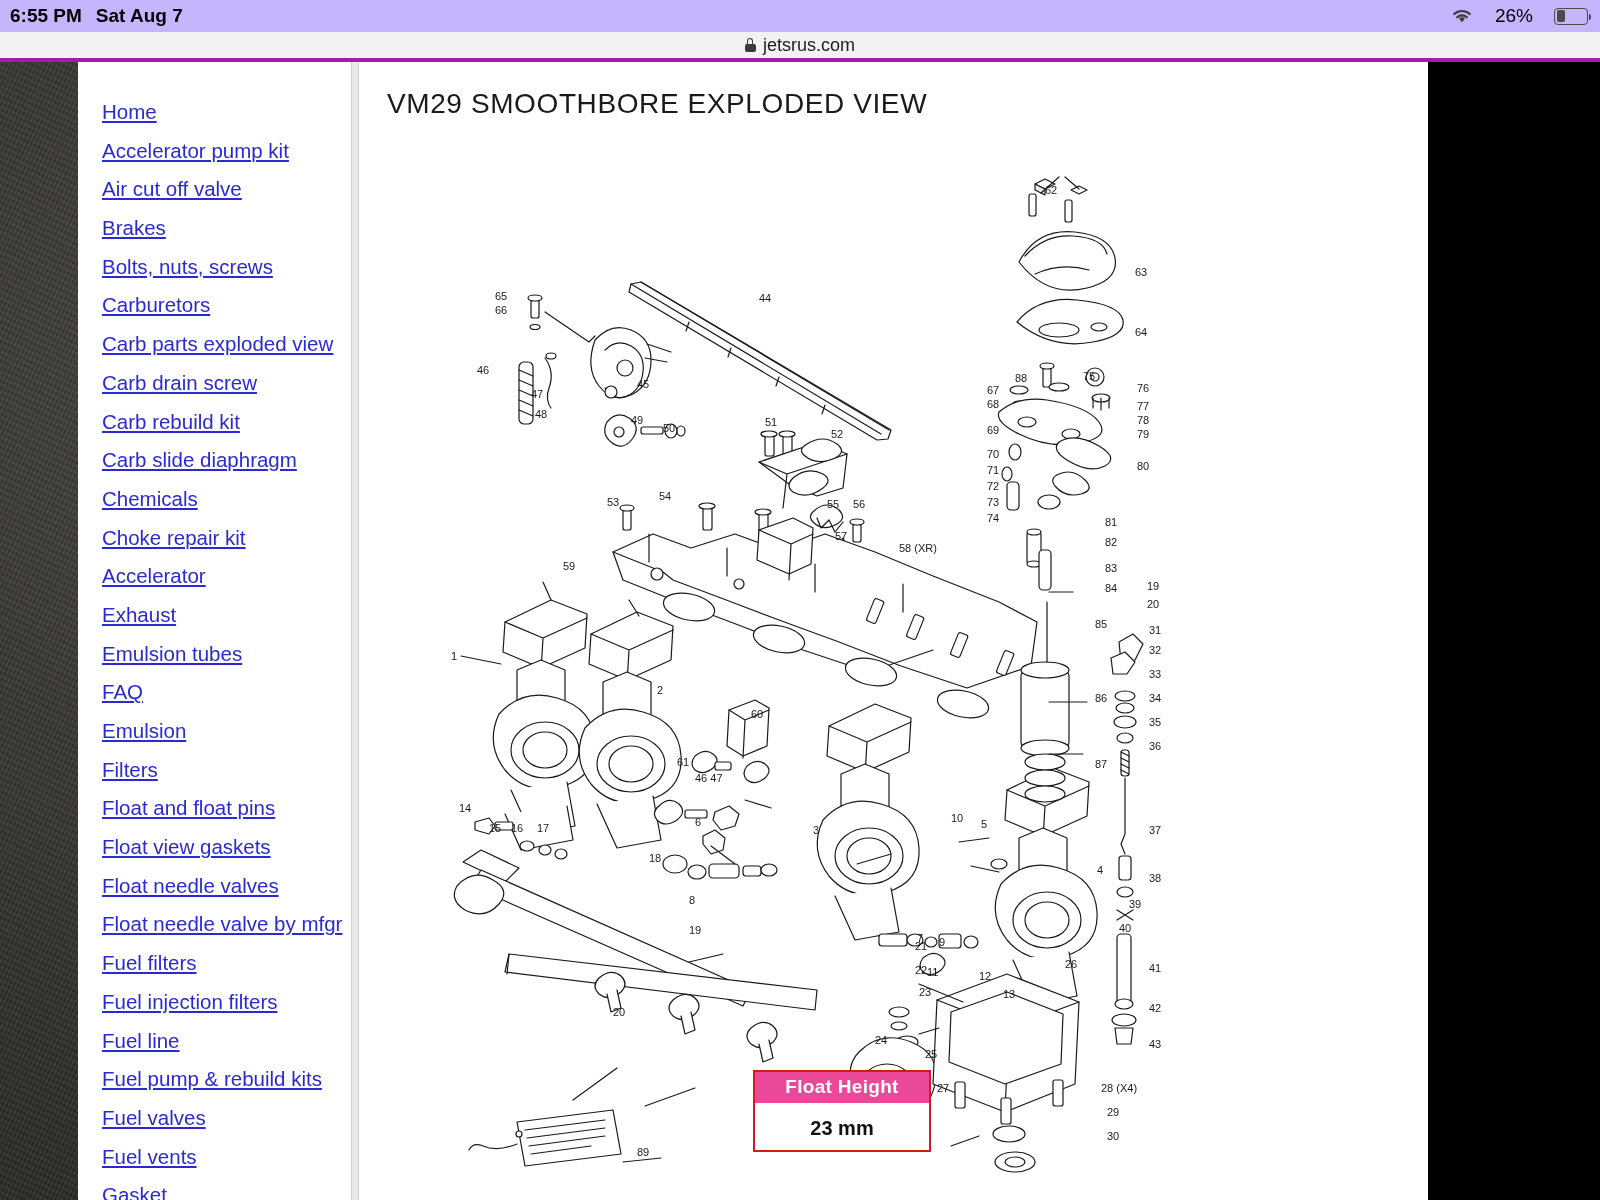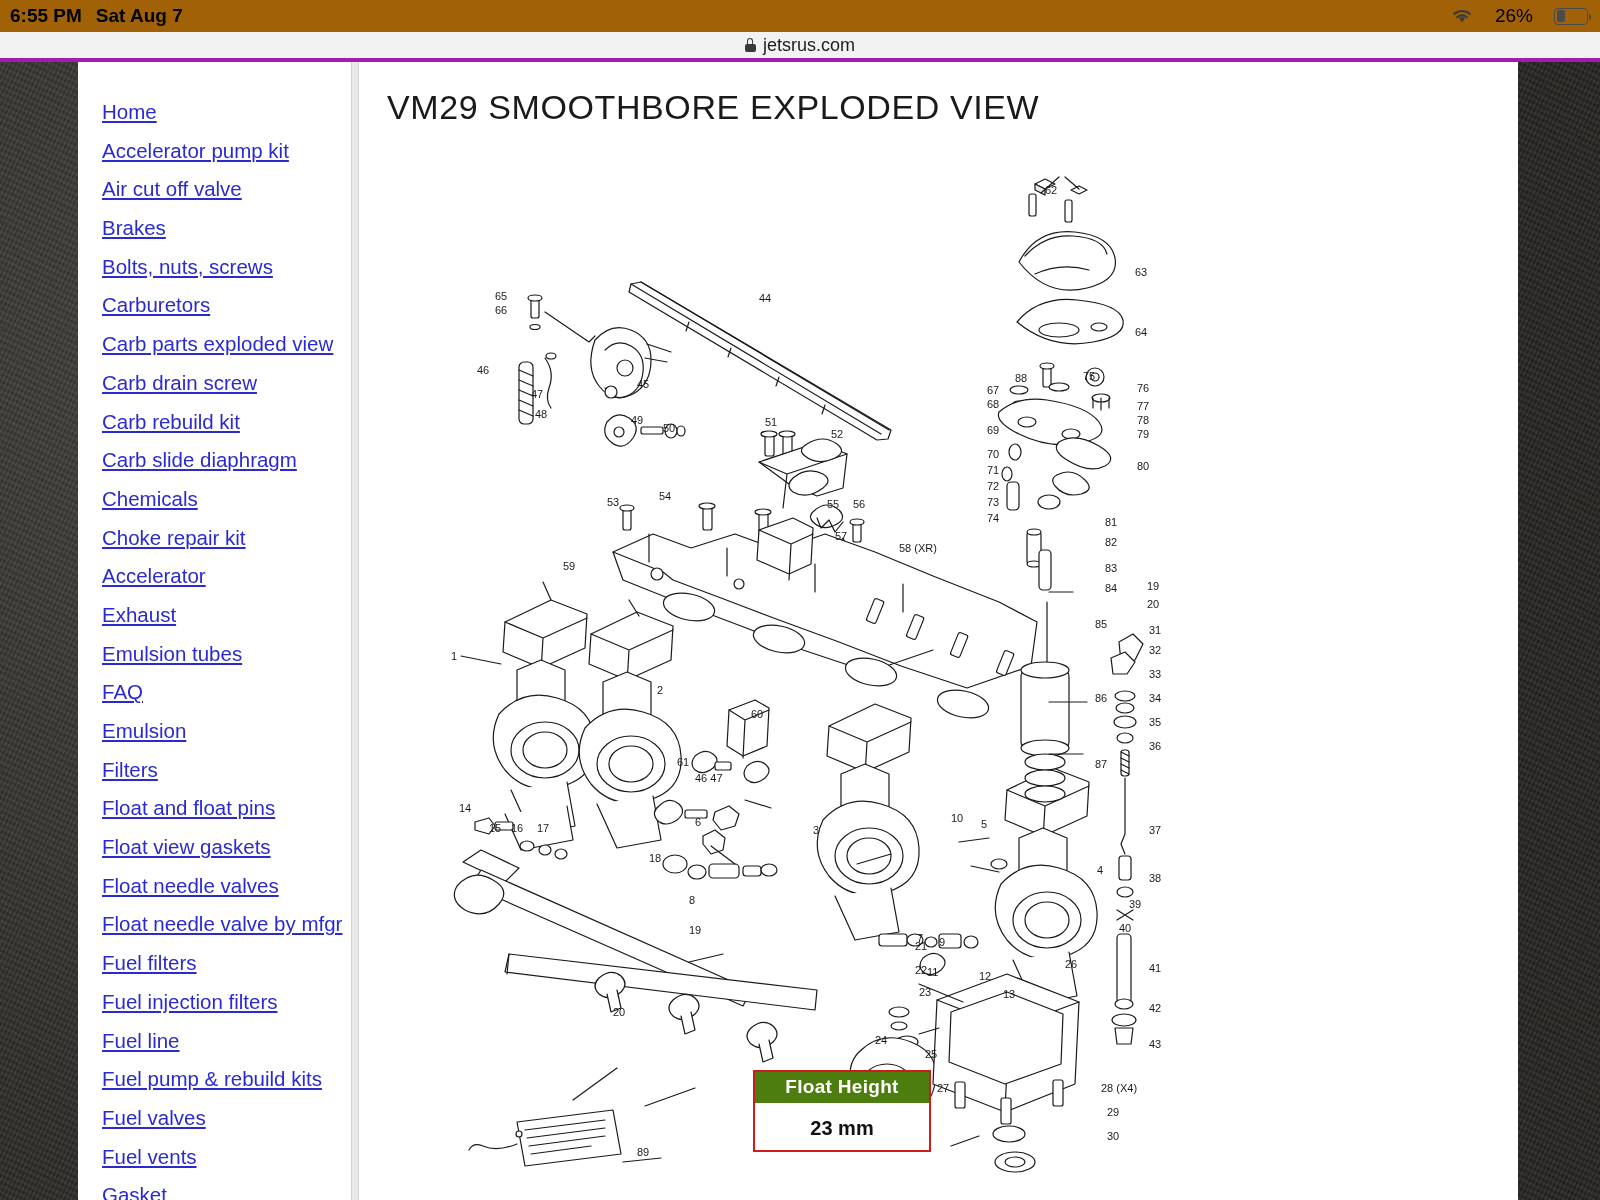--- a/index.html
+++ b/index.html
@@ -8,21 +8,21 @@
     width: 1600px; height: 1200px;
     overflow: hidden;
     font-family: "Liberation Sans", sans-serif;
     background: #000;
   }
   #root { position: relative; width: 1600px; height: 1200px; }
 
   
   .statusbar {
     position: absolute; top: 0; left: 0; width: 1600px; height: 32px;
-    background: #a16207;
+    background: #c4b5fd;
     display: flex; align-items: center;
     font-size: 19px; color: #000;
   }
   .sb-left { display: flex; align-items: baseline; gap: 14px; padding-left: 10px; font-weight: 600; }
   .sb-right { margin-left: auto; display: flex; align-items: center; gap: 21px; padding-right: 12px; font-weight: 500;}
   .wifi-icon { display: inline-block; width: 24px; height: 18px; position: relative; }
   .wifi-icon svg { position: absolute; top: 0; left: 0; }
   .batt {
     width: 34px; height: 17px; border: 1.6px solid #4a4a4a; border-radius: 4px;
     position: relative; display: inline-block;
@@ -46,21 +46,21 @@
   .urlbar .inner { display: flex; align-items: center; gap: 7px; font-size: 18px; color: #1c1c1e; }
   .lock { width: 11px; height: 14px; position: relative; display: inline-block; }
   .lock .body { position: absolute; bottom: 0; left: 0; width: 11px; height: 8px; background: #3a3a3c; border-radius: 2px; }
   .lock .shackle {
     position: absolute; top: 0; left: 2.5px; width: 6px; height: 7px;
     border: 1.7px solid #3a3a3c; border-bottom: none; border-radius: 3.5px 3.5px 0 0;
   }
 
   
   .page {
-    position: absolute; top: 62px; left: 0; width: 1600px; height: 1138px;
+    position: absolute; top: 62px; left: 0; width: 1428px; height: 1138px;
     background-color: #3b3832;
     background-image:
       repeating-linear-gradient(115deg, rgba(255,255,255,0.045) 0 2px, rgba(0,0,0,0.05) 2px 4px),
       repeating-linear-gradient(25deg, rgba(255,255,255,0.035) 0 3px, rgba(0,0,0,0.06) 3px 6px),
       radial-gradient(circle at 20% 30%, rgba(255,255,255,0.05), rgba(0,0,0,0.35) 70%);
     overflow: hidden;
   }
 
   .content-shell {
     position: absolute; left: 78px; top: 0; width: 1440px; height: 1138px;
@@ -93,35 +93,35 @@
     border-right: 1px solid #d2d2d2;
   }
 
   
   .main {
     position: relative; flex: 1 1 auto; height: 100%;
     background: #fff; overflow: hidden;
   }
   .doc-title {
     position: absolute; left: 28px; top: 26px;
-    font-size: 34px; letter-spacing: .6px; color: #1a1a1a;
+    font-size: 28px; letter-spacing: .6px; color: #1a1a1a;
     font-family: "Liberation Sans", sans-serif;
   }
   .diagram-wrap {
     position: absolute; left: 0; top: 60px; width: 100%; height: 1078px;
   }
   .diagram-wrap svg { display: block; }
 
   .float-box {
     position: absolute; left: 394px; top: 1008px;
     width: 178px; height: 82px;
     border: 2px solid #d01b1b; background: #fff;
   }
   .float-box .fb-head {
-    background: #4d7c0f; color: #fff; font-weight: bold;
+    background: #ec4899; color: #fff; font-weight: bold;
     font-size: 19px; text-align: center; padding: 4px 0 5px; letter-spacing: .3px;
   }
   .float-box .fb-val {
     text-align: center; font-weight: bold; font-size: 20px; color: #111; padding-top: 14px;
   }
 
   .callout { font-family: "Liberation Sans", sans-serif; font-size: 11px; fill: #1a1a1a; }
 </style>
 </head>
 <body>

